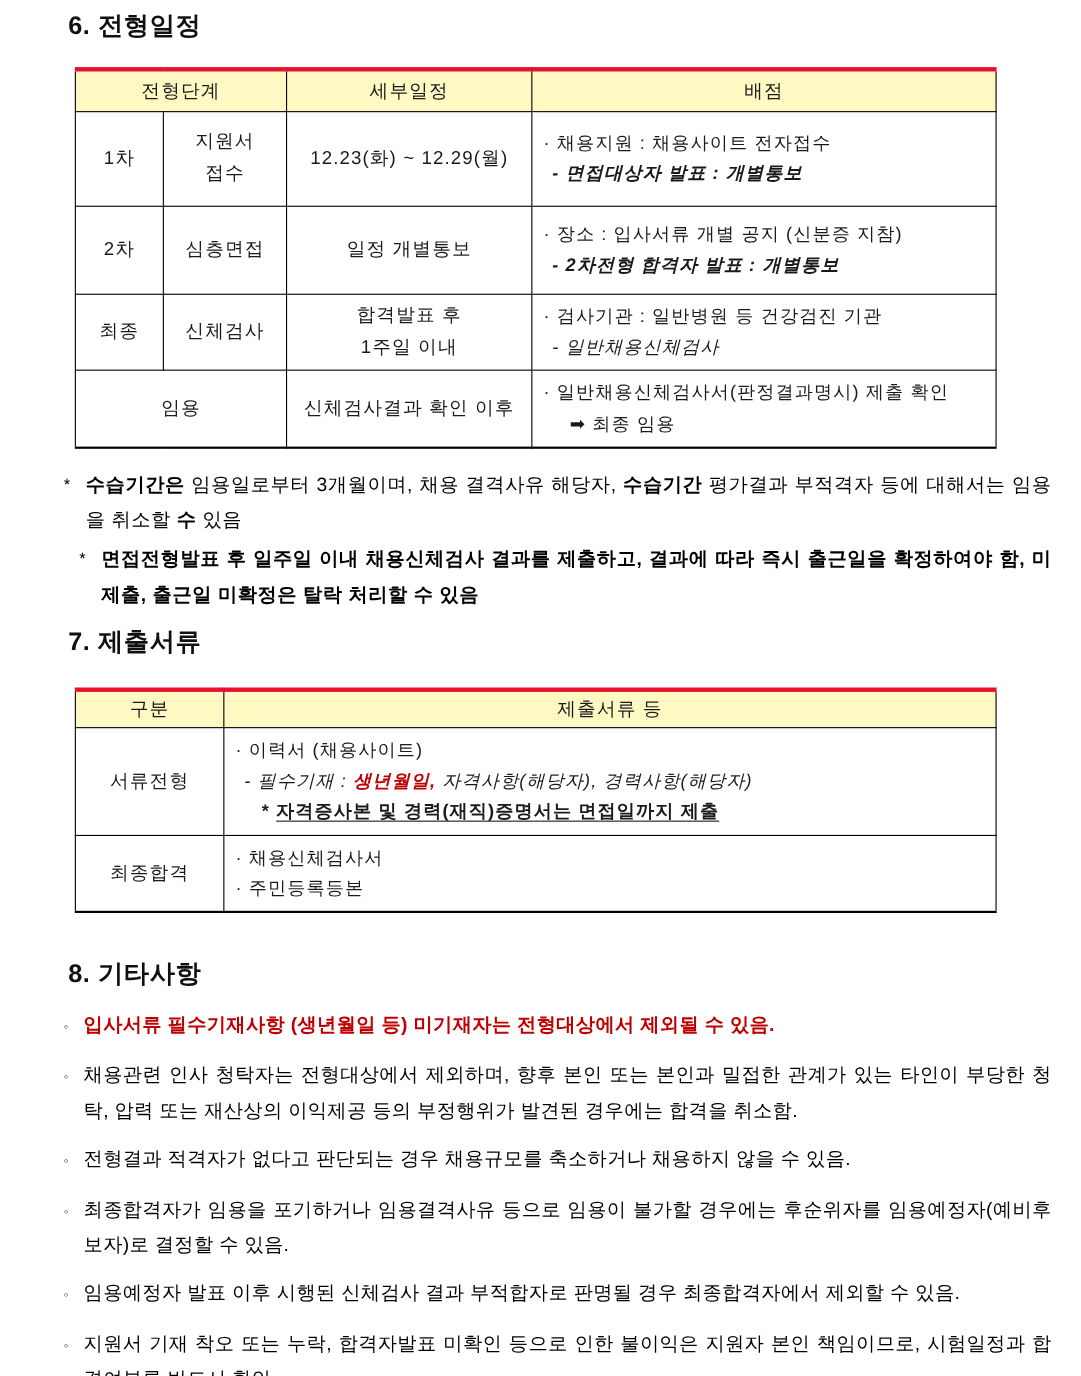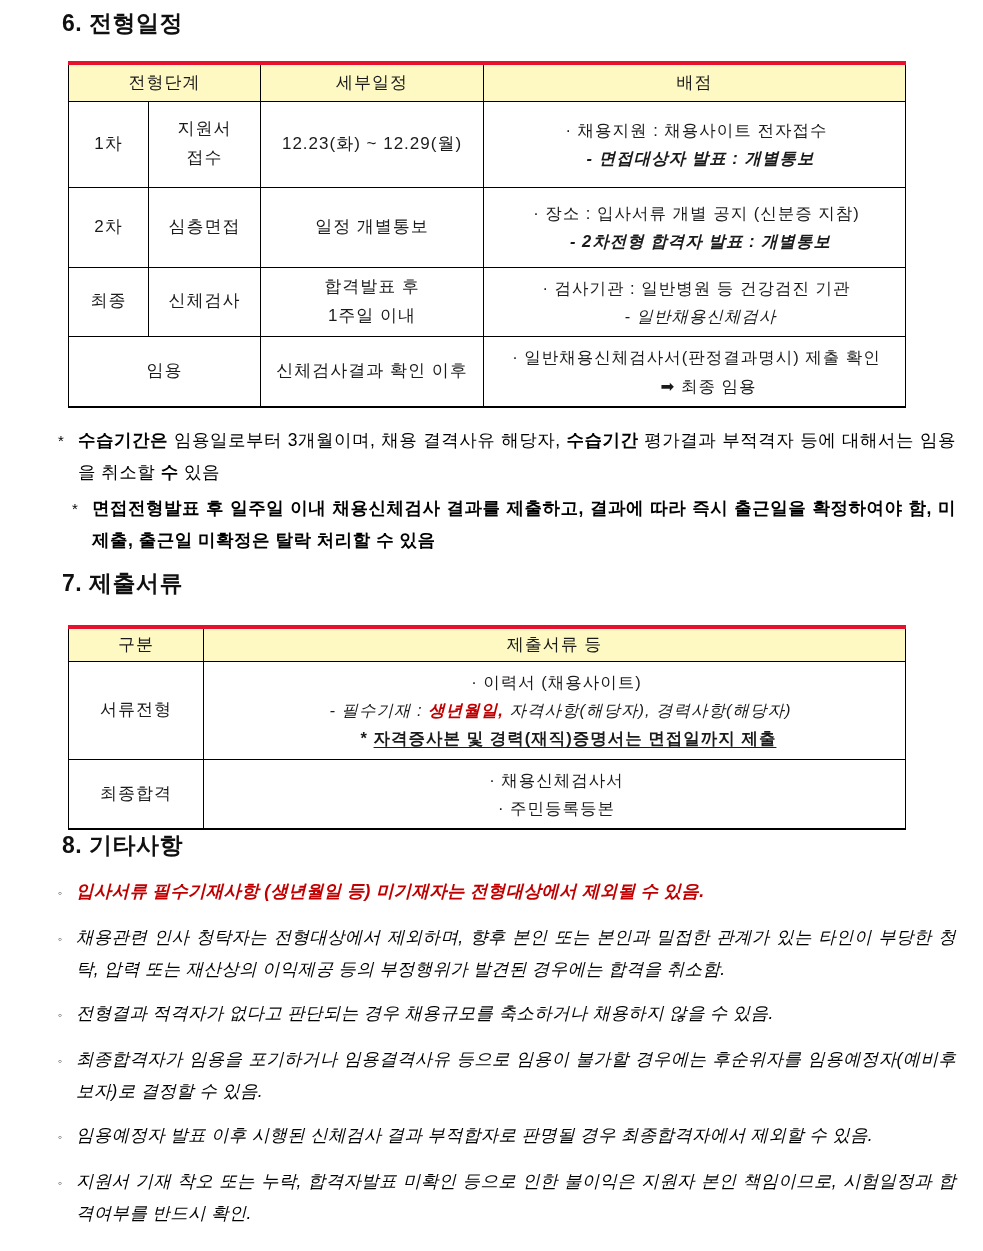--- a/index.html
+++ b/index.html
@@ -36,44 +36,44 @@
   .t1 thead tr { height: 38px; }
   .t1 .r1 { height: 86px; }
   .t1 .r2 { height: 80px; }
   .t1 .r3 { height: 64px; }
   .t1 .r4 { height: 68px; }
   .t2 { margin-top: 26px; border-radius: 15px; }
   .t2 thead tr { height: 34px; }
   .t2 .r1 { height: 96px; }
   .t2 .r2 { height: 70px; }
   .cell-center { text-align: center; vertical-align: middle; line-height: 1.7; }
-  .cell-detail { text-align: center; vertical-align: middle; padding: 6px 6px 6px 10px; }
+  .cell-detail { text-align: left; vertical-align: middle; padding: 6px 6px 6px 10px; }
   .detail-line { line-height: 1.72; font-size: 16.5px; white-space: nowrap; }
   .indent1 { padding-left: 8px; font-style: italic; }
   .indent2 { padding-left: 24px; }
 
   
   .b { font-weight: 700; }
   .red { color: var(--text-red, #c00000); }
   .u { text-decoration: underline; text-underline-offset: 3px; }
 
   
   .notes { margin-top: 16px; }
   .note { display: flex; font-size: 17.5px; line-height: 32px; margin-top: 4px; }
   .note.note-indented { margin-left: 14px; }
   .note-marker { flex: 0 0 20px; font-size: 15px; padding-top: 1px; }
   .note-text { flex: 1 1 auto; text-align: justify; letter-spacing: 0.5px; }
 
   
   .sec7-title { margin-top: 12px; }
-  .sec8-title { }
+  .sec8-title { margin-top: 40px; }
   .bullets { margin-top: 14px; }
   .bullet { display: flex; font-size: 17.5px; line-height: 32px; margin-bottom: 12px; }
   .bullet-marker { flex: 0 0 18px; font-size: 12px; padding-top: 2px; color: #333; }
-  .bullet-text { flex: 1 1 auto; text-align: justify; letter-spacing: 0.3px; font-style: italic; }
+  .bullet-text { flex: 1 1 auto; text-align: justify; letter-spacing: 0.3px; }
 </style>
 </head>
 <body>
 
 <div class="page">
 
   <section>
     <h2 class="sec-title">6. 전형일정</h2>
 
     <table class="doc-table t1">

